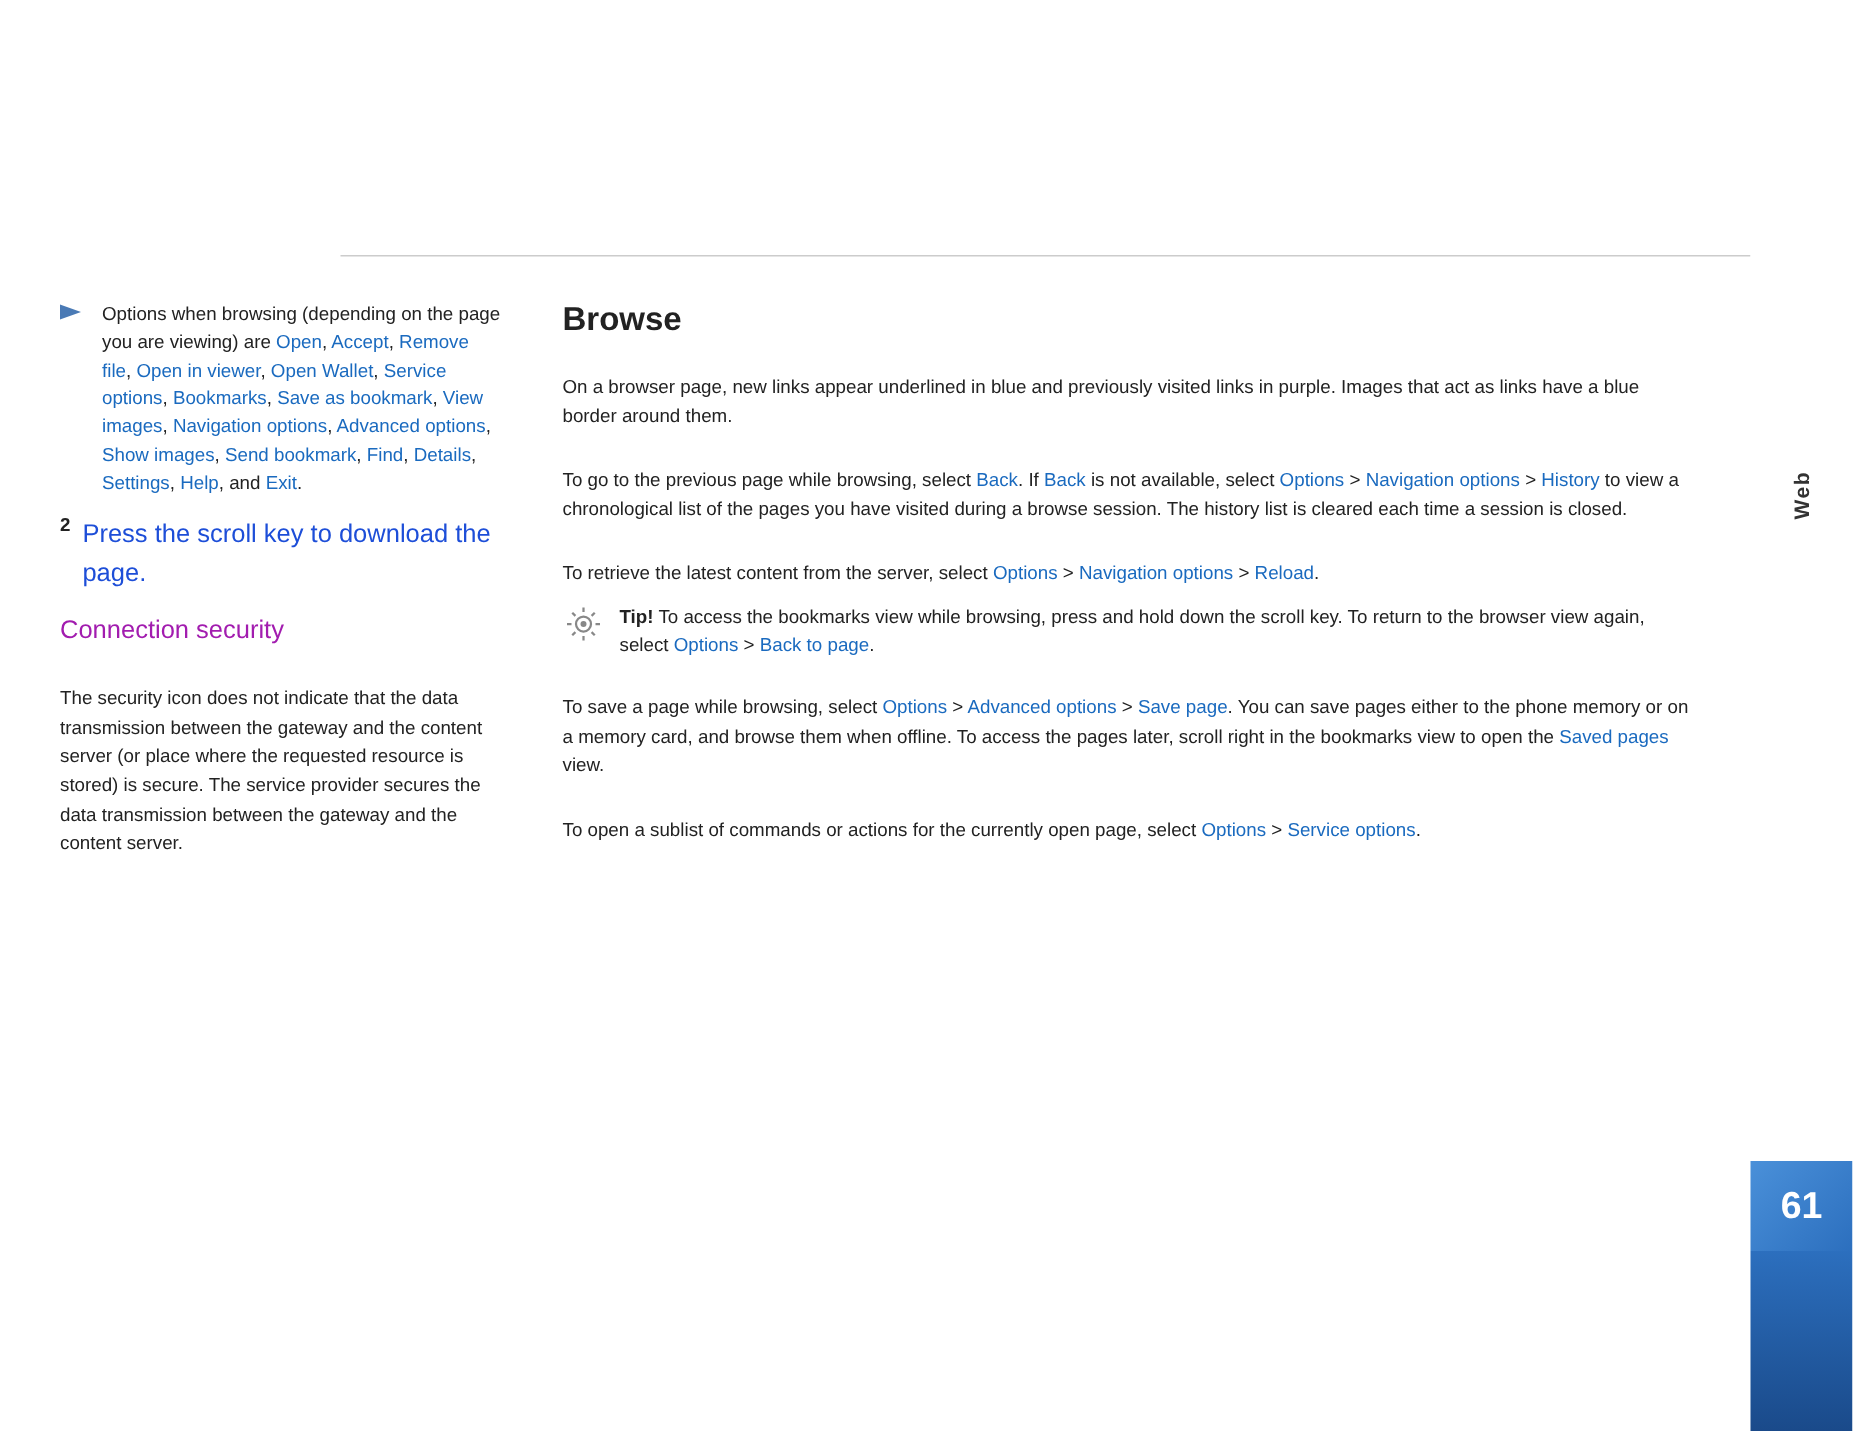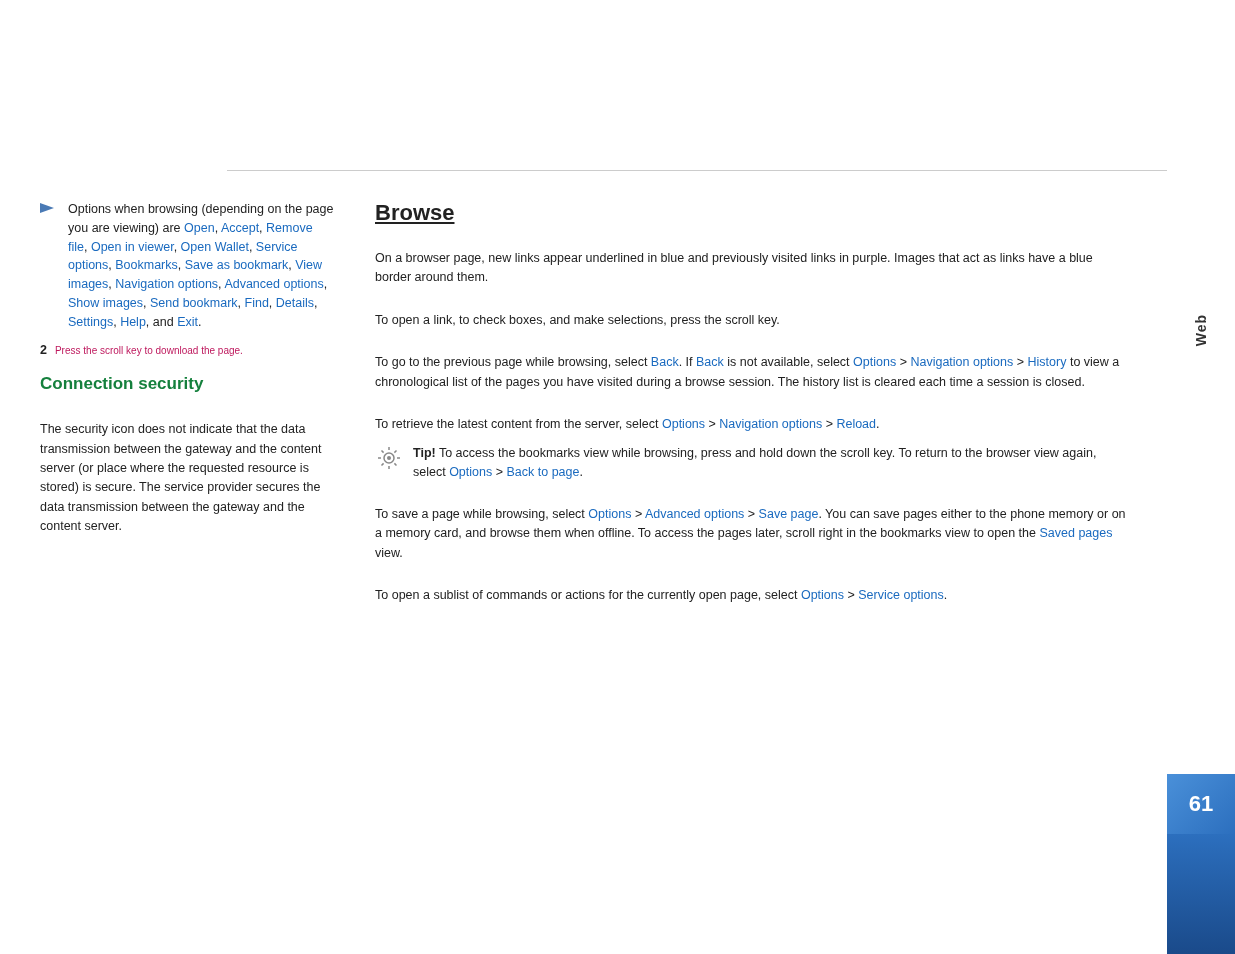--- a/index.html
+++ b/index.html
@@ -66,21 +66,21 @@
       width: 68px;
       height: 60px;
       background: linear-gradient(135deg, #4a90d9, #2c6fbe);
       display: flex;
       align-items: center;
       justify-content: center;
     }
 
     .page-number {
       color: #ffffff;
-      font-size: 22px;
+      font-size: 25px;
       font-weight: bold;
     }
 
     
     .blue-accent {
       position: absolute;
       right: 0;
       bottom: 0;
       width: 68px;
       height: 120px;
@@ -154,40 +154,39 @@
     }
 
     .item-number {
       font-size: 12.5px;
       font-weight: bold;
       color: #222;
       flex-shrink: 0;
     }
 
     .item-text {
-      font-size: 10px;
+      font-size: 17px;
       line-height: 1.5;
-      color: #be185d;
+      color: #1d4ed8;
     }
 
     
     .section-heading {
       font-size: 17px;
-      font-weight: bold;
-      color: #15803d;
+      font-weight: normal;
+      color: #a21caf;
       margin-bottom: 26px;
       margin-top: 4px;
     }
 
     .section-heading-browse {
       font-size: 22px;
       font-weight: bold;
       color: #222;
       margin-bottom: 10px;
-      text-decoration: underline;
     }
 
     .body-paragraph {
       font-size: 12.5px;
       line-height: 1.55;
       color: #222;
       margin-bottom: 10px;
       margin-top: 23px;
     }
 
@@ -283,21 +282,20 @@
 
 
     </div>
 
     <div class="right-column">
 
       <div class="section-heading-browse">Browse</div>
 
       <p class="body-paragraph">On a browser page, new links appear underlined in blue and previously visited links in purple. Images that act as links have a blue border around them.</p>
 
-      <p class="body-paragraph">To open a link, to check boxes, and make selections, press the scroll key.</p>
 
       <p class="body-paragraph">
         To go to the previous page while browsing, select <a class="link">Back</a>. If <a class="link">Back</a> is not available, select <a class="link">Options</a> &gt; <a class="link">Navigation options</a> &gt; <a class="link">History</a> to view a chronological list of the pages you have visited during a browse session. The history list is cleared each time a session is closed.
       </p>
 
       <p class="body-paragraph">
         To retrieve the latest content from the server, select <a class="link">Options</a> &gt; <a class="link">Navigation options</a> &gt; <a class="link">Reload</a>.
       </p>
 
 

